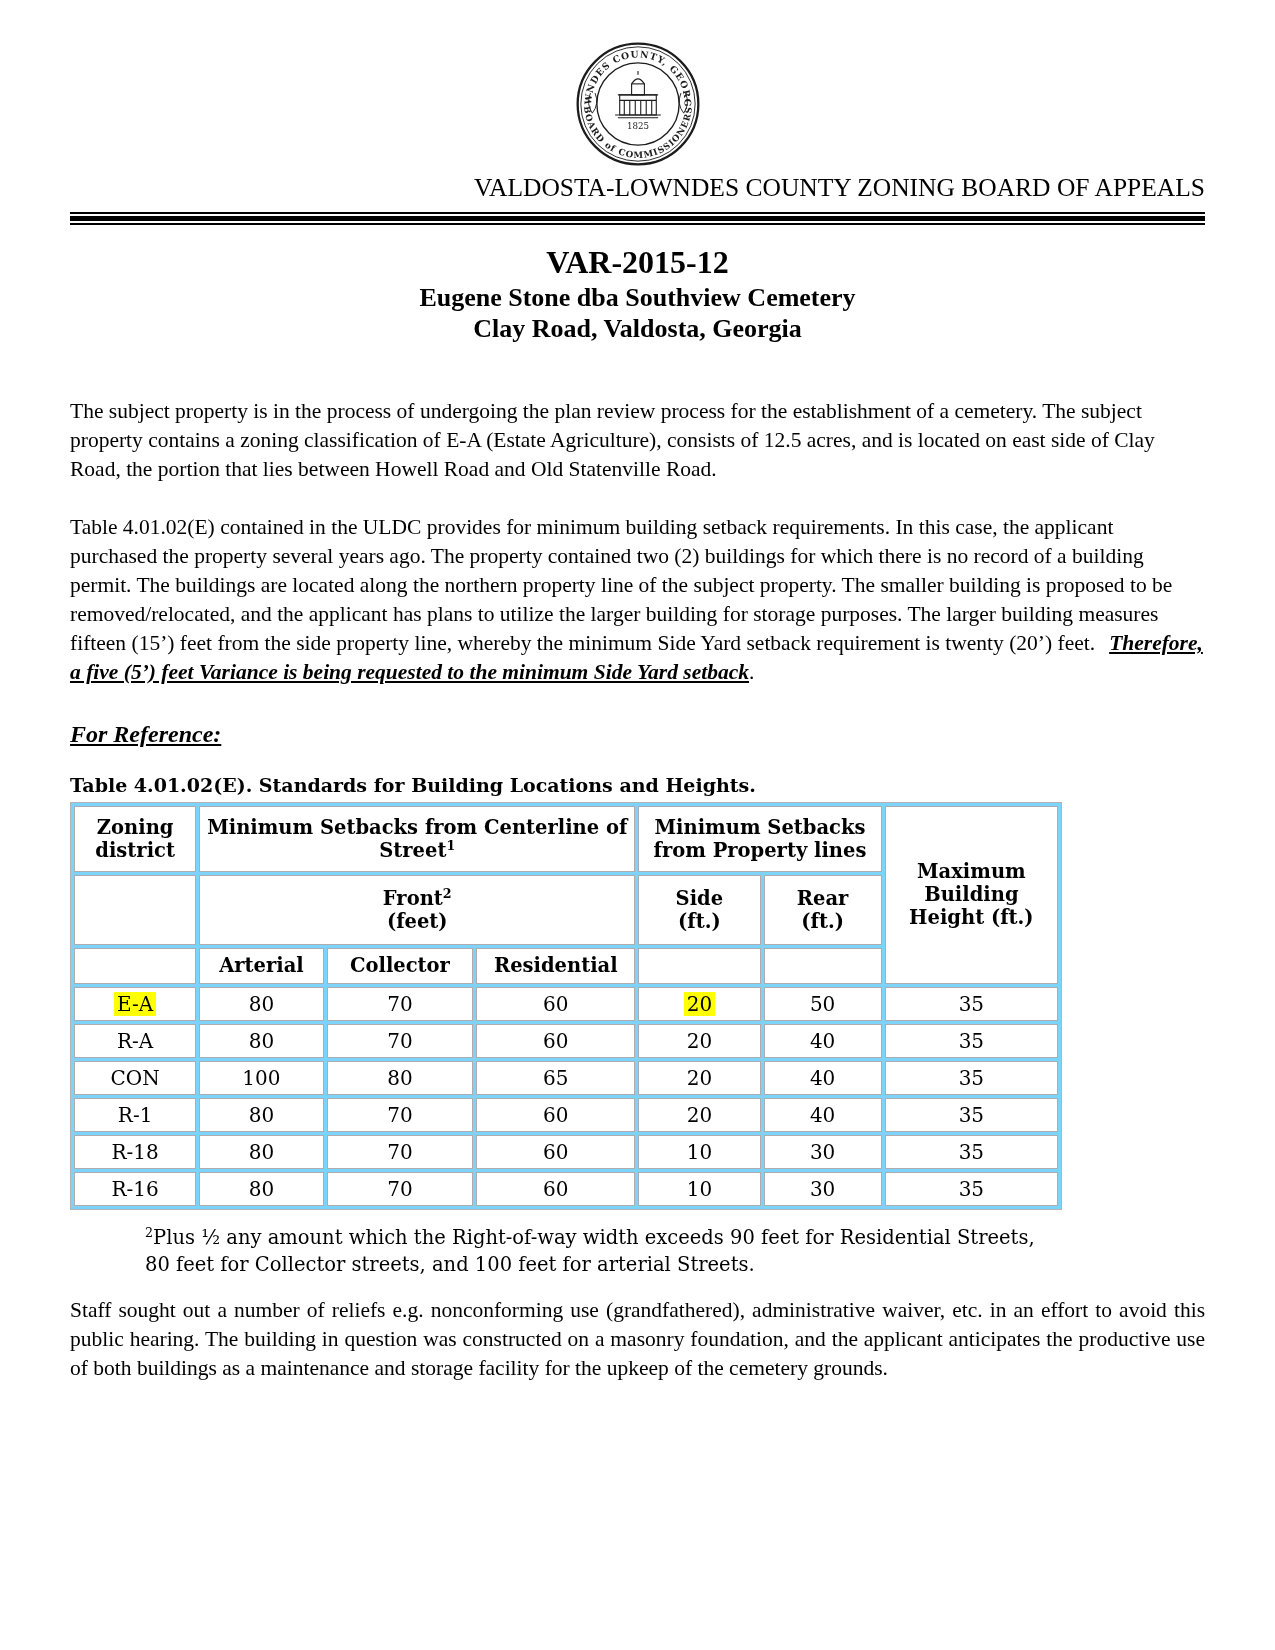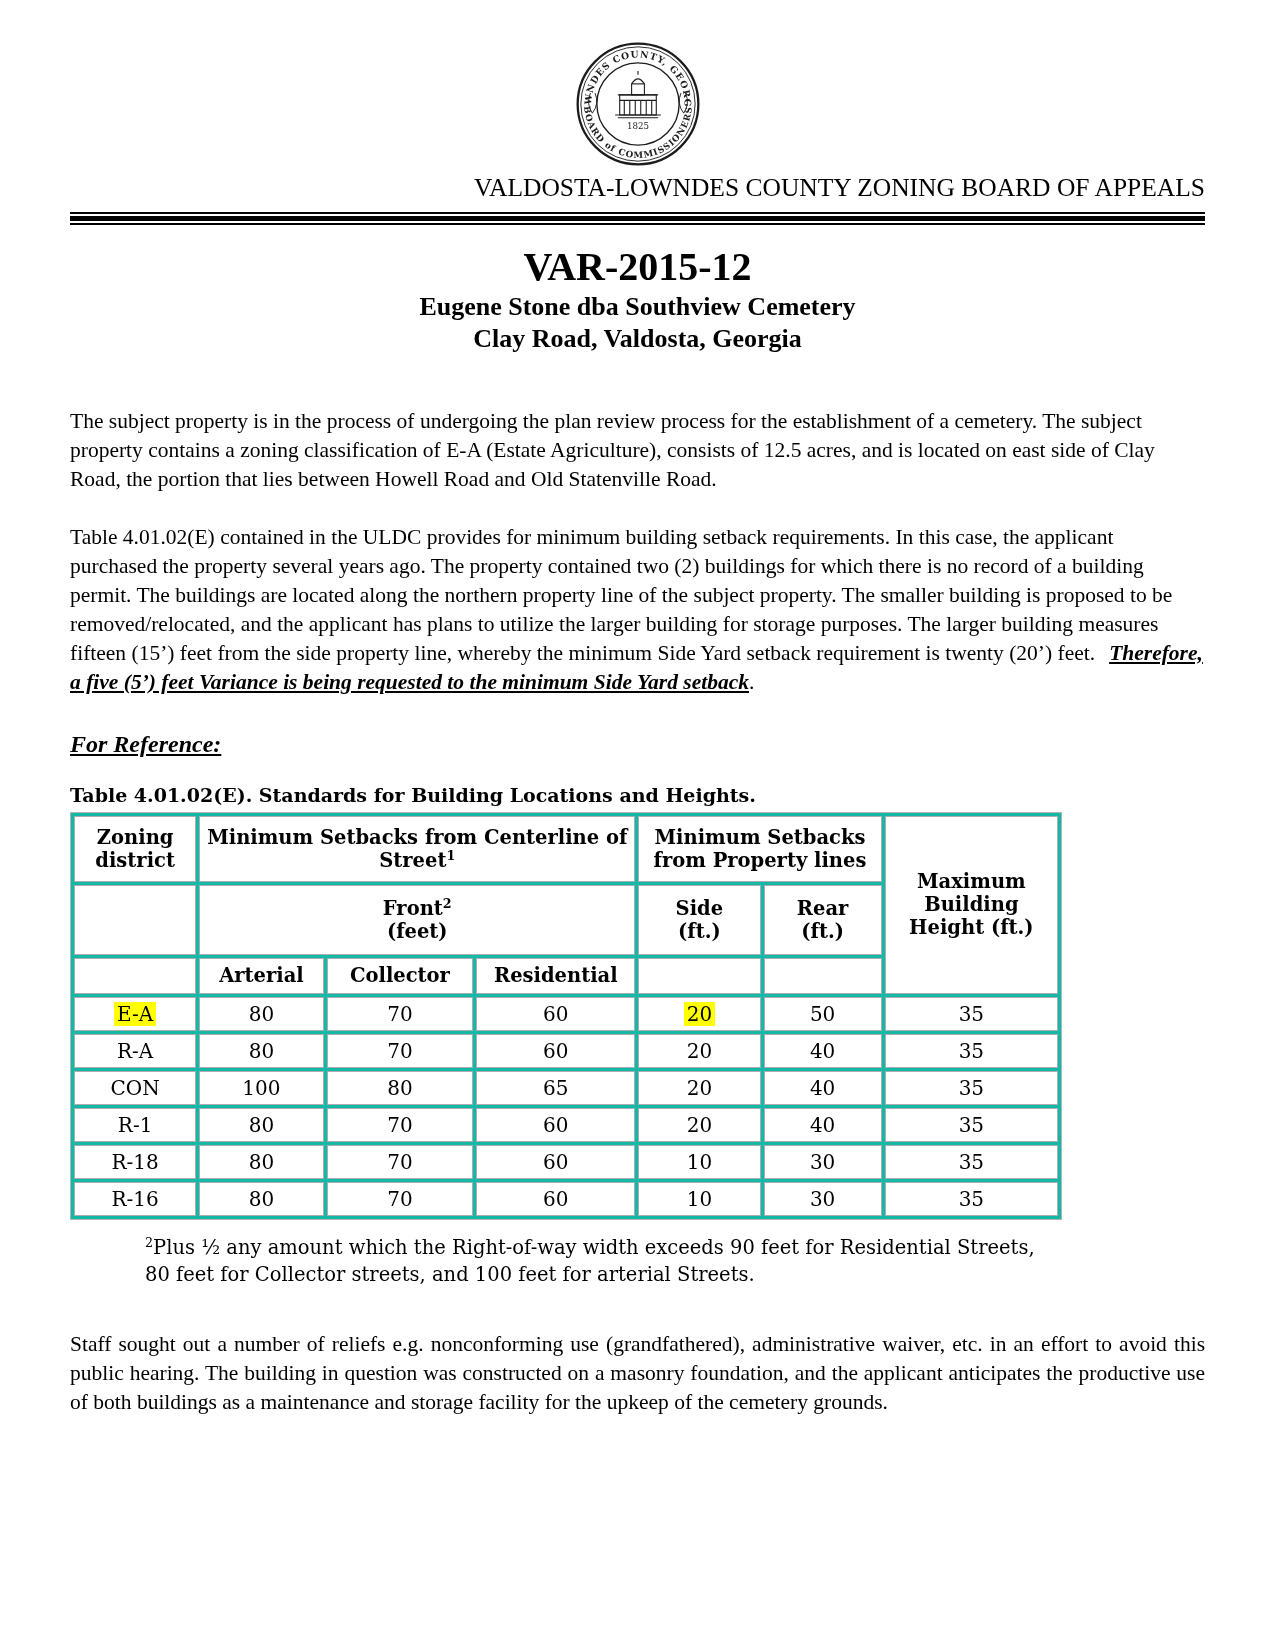--- a/index.html
+++ b/index.html
@@ -15,36 +15,36 @@
   .hdr .it{font-style:italic;}
 
   
   .rule{margin-top:9px;}
   .rule .r1{height:2px;background:#000;margin-bottom:2px;}
   .rule .r2{height:5px;background:#000;margin-bottom:2px;}
   .rule .r3{height:2px;background:#000;}
 
   
   .titles{text-align:center;margin-top:18px;}
-  .case{font-size:40px;font-weight:700;line-height:1.2;}
+  .case{font-size:32px;font-weight:700;line-height:1.2;}
   .sub{font-size:26px;font-weight:700;line-height:1.22;}
 
   
   .body{font-size:21.5px;line-height:29px;margin:0;}
   .p1{margin-top:52px;}
   .p2{margin-top:29px;}
-  .p3{margin-top:42px;text-align:justify;}
+  .p3{margin-top:18px;text-align:justify;}
   .em{font-weight:700;font-style:italic;text-decoration:underline;margin-left:14px;}
 
   .ref{margin-top:34px;font-size:24px;font-weight:700;font-style:italic;text-decoration:underline;}
 
   
   .caption{margin-top:26px;font-family:"DejaVu Serif",serif;font-weight:700;font-size:19px;}
   table.std{margin-top:6px;border-collapse:separate;border-spacing:3px;border:1px solid #b3b3b3;
-            table-layout:fixed;width:992px;font-family:"DejaVu Serif",serif;background:#14b8a6;}
+            table-layout:fixed;width:992px;font-family:"DejaVu Serif",serif;background:#7dd3fc;}
   table.std th,table.std td{border:1px solid #adadad;text-align:center;vertical-align:middle;
             font-size:19.5px;padding:1px 3px;background:#fff;overflow:hidden;}
   table.std th{font-weight:700;}
   table.std td{font-weight:400;font-size:20px;}
   tr.h1 th{height:62px;}
   tr.h2 th{height:66px;}
   tr.h3 th{height:32px;}
   tbody.data td{height:30px;}
   .nw{white-space:nowrap;}
   sup{font-size:65%;line-height:0;}

